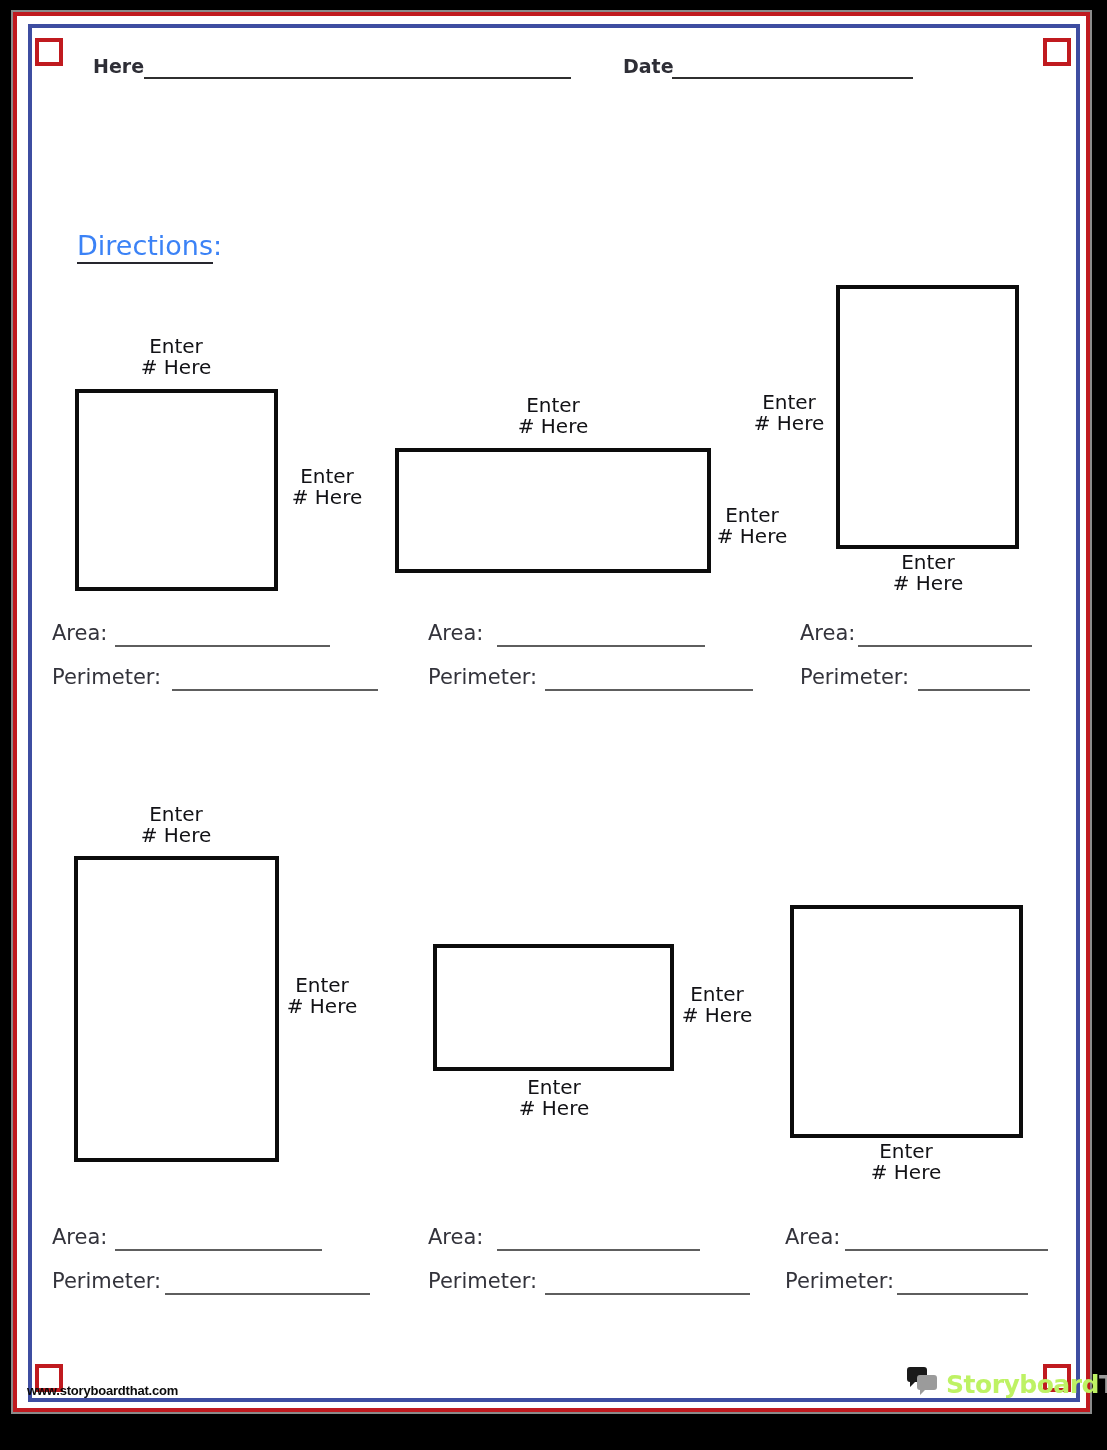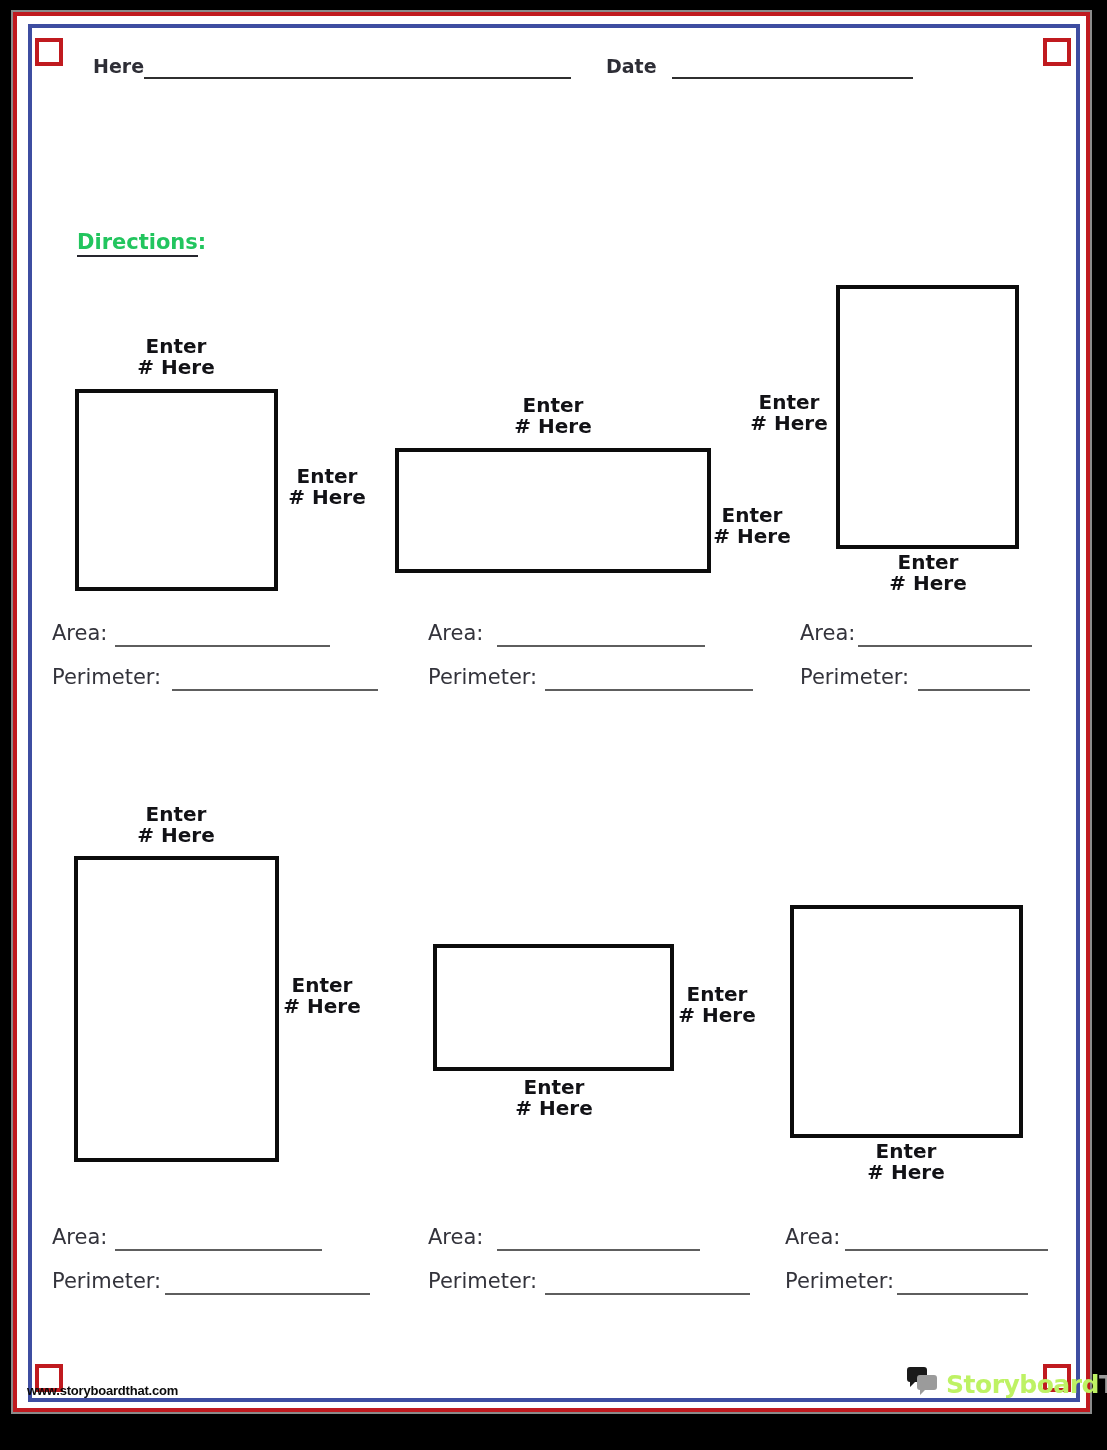--- a/index.html
+++ b/index.html
@@ -21,25 +21,25 @@
   }
   .hdr-label{position:absolute;font-size:19px;font-weight:bold;color:#2e2e36;}
   .hdr-line{position:absolute;border-top:2px solid #2f2f2f;height:0;}
   .title-box{
     position:absolute;left:368px;top:115px;width:369px;height:77px;
     background:#a7c2f7;border:5px solid #151515;border-radius:3px;
     display:flex;align-items:center;justify-content:center;
     box-shadow:1px 1px 0 1px #151515;
   }
   .title-box span{font-size:34px;font-weight:bold;color:#3b3b45;letter-spacing:1px;}
-  .directions{position:absolute;left:77px;top:230px;font-size:21px;font-weight:bold;color:#22c55e;}
+  .directions{position:absolute;left:77px;top:230px;font-size:27px;font-weight:normal;color:#3b82f6;}
   .directions .u{border-bottom:2px solid #26262e;padding-bottom:1px;}
   .shape{position:absolute;background:#fff;border:4px solid #0c0c0c;box-sizing:border-box;}
   .dim{position:absolute;width:96px;text-align:center;font-size:20px;line-height:21px;
-       font-weight:bold;color:#121216;}
+       font-weight:normal;color:#121216;}
   .plabel{position:absolute;font-size:21px;color:#33333b;}
   .ans-line{position:absolute;border-top:2px solid #5e5e5e;height:0;}
   .site-url{position:absolute;left:27px;top:1383px;font-family:"Liberation Sans",sans-serif;
             font-size:13px;font-weight:bold;color:#0a0a0a;z-index:5;letter-spacing:-0.2px;}
   .logo{position:absolute;left:906px;top:1366px;display:flex;align-items:center;z-index:5;}
   .logo-text{font-size:25px;font-weight:bold;margin-left:4px;letter-spacing:-0.5px;}
   .logo-text .p1{color:#bef264;}
   .logo-text .p2{color:#9b9b9b;}
 </style>
 </head>
@@ -49,21 +49,21 @@
   <div class="page"></div>
   <div class="blue-frame"></div>
 
   <div class="corner-square" style="left:35px;top:38px;"></div>
   <div class="corner-square" style="left:1043px;top:38px;"></div>
   <div class="corner-square" style="left:35px;top:1364px;"></div>
   <div class="corner-square" style="left:1043px;top:1364px;"></div>
 
   <span class="hdr-label" style="left:93px;top:55px;">Here</span>
   <div class="hdr-line" style="left:144px;top:77px;width:427px;"></div>
-  <span class="hdr-label" style="left:606px;top:55px;text-align:right;">Date</span>
+  <span class="hdr-label" style="left:623px;top:55px;text-align:right;">Date</span>
   <div class="hdr-line" style="left:672px;top:77px;width:241px;"></div>
 
 
   <div class="directions">
     <span class="u">Directions</span><span>:</span>
   </div>
 
   <div class="shape" style="left:75px;top:389px;width:203px;height:202px;"></div>
   <div class="shape" style="left:395px;top:448px;width:316px;height:125px;"></div>
   <div class="shape" style="left:836px;top:285px;width:183px;height:264px;"></div>

